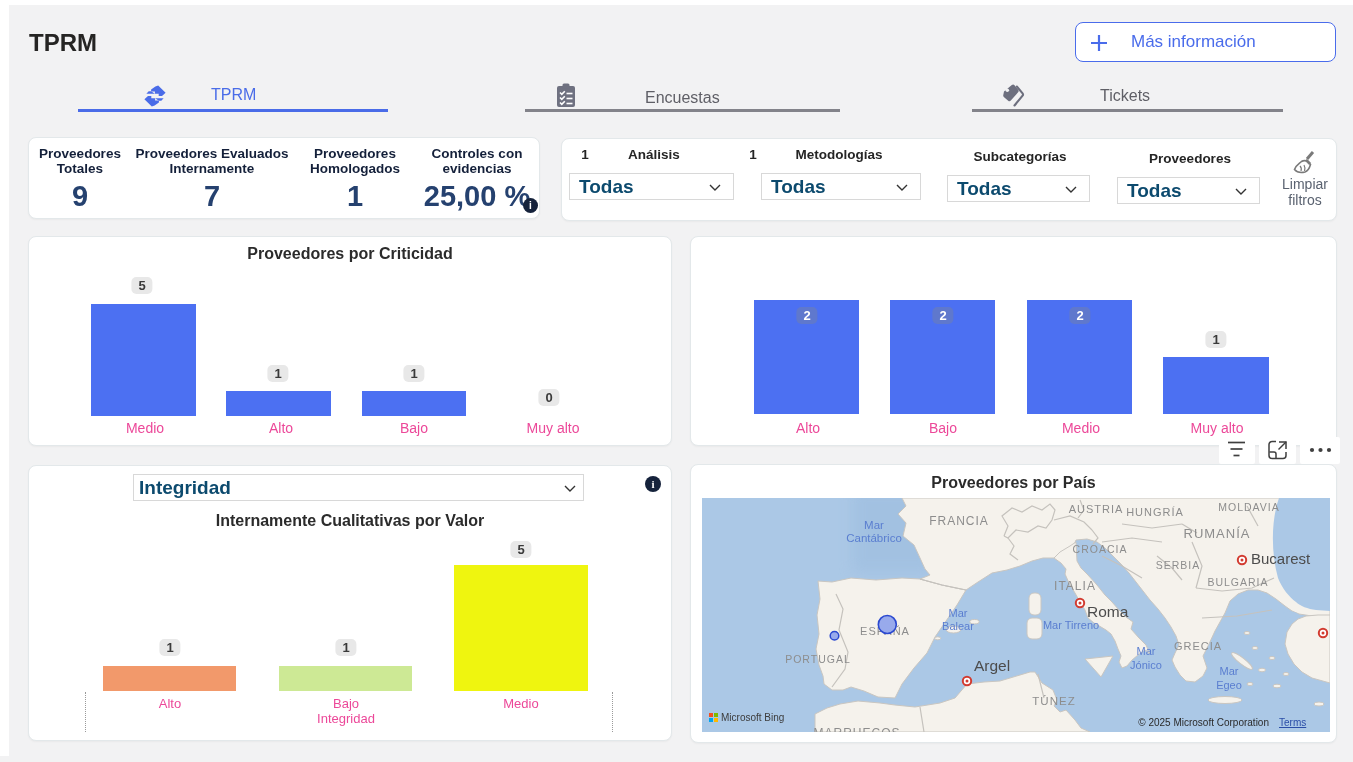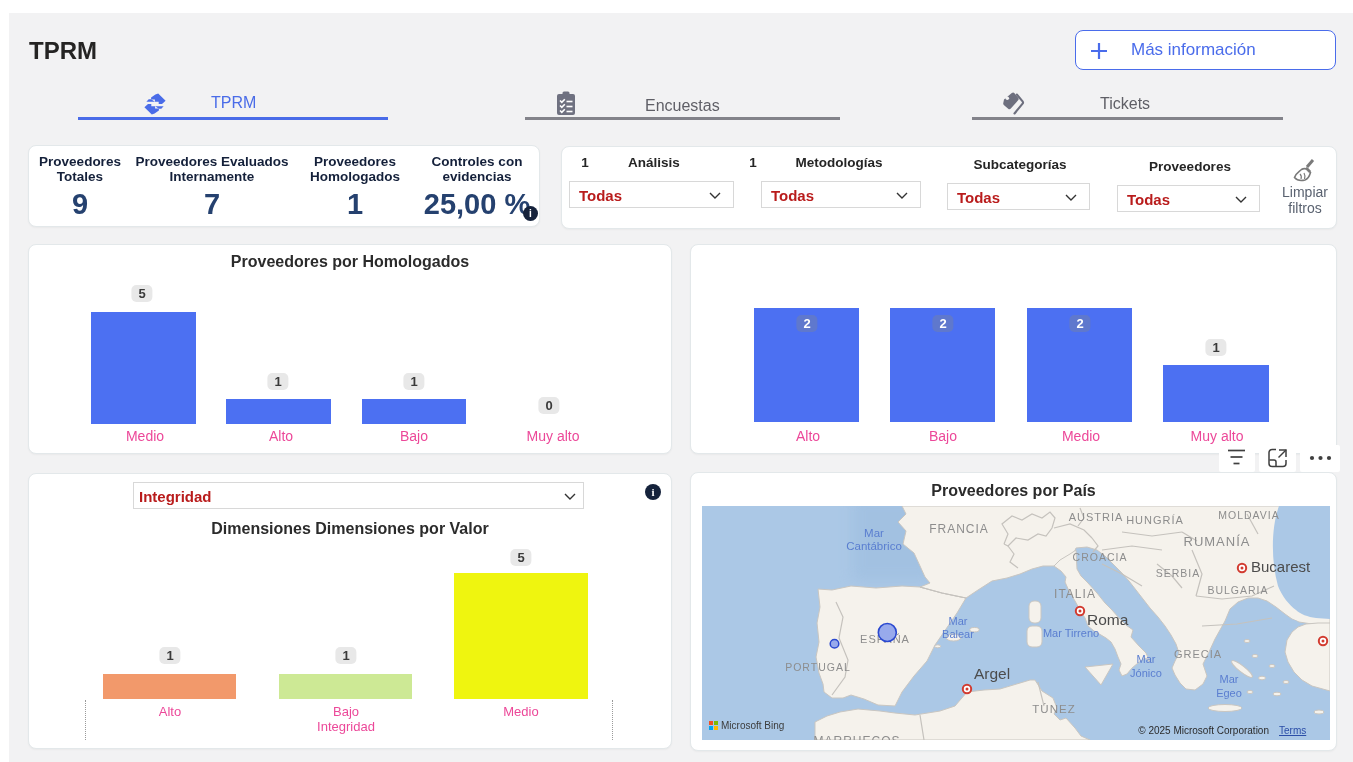--- a/index.html
+++ b/index.html
@@ -1,27 +1,27 @@
 <!DOCTYPE html>
 <html><head>
 <meta charset="utf-8">
 <style>
   * { margin:0; padding:0; box-sizing:border-box; }
   html,body { width:1353px; height:762px; background:#fff; font-family:"Liberation Sans", sans-serif; overflow:hidden; }
-  #stage { position:absolute; left:0; top:8px; width:1353px; height:592px; background:#fff; }
+  #stage { position:absolute; left:0; top:0; width:1353px; height:592px; background:#fff; }
   #canvas { position:absolute; left:9px; top:5px; width:1344px; height:751px; background:#f2f2f3; }
   #canvas2 { position:absolute; left:0; top:756px; width:1353px; height:6px; background:#f2f2f3; }
   .abs { position:absolute; }
   .card { position:absolute; background:#fff; border:1px solid #e3e8ea; border-radius:8px; box-shadow:0 1px 2px rgba(0,0,0,0.04); }
   .ctitle { position:absolute; font-size:16px; font-weight:bold; color:#2b2b2b; text-align:center; white-space:nowrap; }
   .badge { position:absolute; background:#e8e8e8; border-radius:5px; color:#3a3a3a; font-size:13px; font-weight:bold; text-align:center; transform:translateX(-50%); padding:1px 7px; }
   .xlab { position:absolute; font-size:14px; color:#ec4899; text-align:center; transform:translateX(-50%); white-space:nowrap; }
   .bar { position:absolute; background:#4c70f2; }
   .ddown { position:absolute; background:#fff; border:1px solid #d8d8d8; }
-  .ddown .txt { position:absolute; left:9px; top:50%; transform:translateY(-50%); font-size:15px; font-weight:bold; color:#b91c1c; }
+  .ddown .txt { position:absolute; left:9px; top:50%; transform:translateY(-50%); font-size:19px; font-weight:bold; color:#0c4a6e; }
   .chev { position:absolute; width:12px; height:7px; }
   .flab { position:absolute; font-size:13.5px; font-weight:bold; color:#252525; text-align:center; transform:translateX(-50%); white-space:nowrap; }
 </style>
 </head>
 <body>
 <div id="stage">
 <div id="canvas"></div>
 <div id="canvas2"></div>
 
 <div class="abs" style="left:29px; top:29px; font-size:24px; font-weight:bold; color:#252423;">TPRM</div>
@@ -126,21 +126,21 @@
   <path d="M12.5 10.8 l3.6 3.6 1.2 -1.6 -3.4 -3.4 z" fill="#7a7a7a" stroke="#7a7a7a"></path>
 </svg>
 <div class="abs" style="left:1305px; top:176px; width:0;">
       <span style="position:absolute; transform:translateX(-50%); font-size:14px; color:#5a6270; white-space:nowrap;">Limpiar</span>
     </div>
 <div class="abs" style="left:1305px; top:192px; width:0;">
       <span style="position:absolute; transform:translateX(-50%); font-size:14px; color:#5a6270; white-space:nowrap;">filtros</span>
     </div>
 
 <div class="card" style="left:28px; top:236px; width:644px; height:210px;"></div>
-<div class="ctitle" style="left:28px; top:245px; width:644px;">Proveedores por Homologados</div>
+<div class="ctitle" style="left:28px; top:245px; width:644px;">Proveedores por Criticidad</div>
 <div class="bar" style="left:91px;  top:304px; width:105px; height:112px;"></div>
 <div class="bar" style="left:226px; top:391px; width:105px; height:25px;"></div>
 <div class="bar" style="left:362px; top:391px; width:104px; height:25px;"></div>
 <div class="badge" style="left:142px; top:277px;">5</div>
 <div class="badge" style="left:278px; top:365px;">1</div>
 <div class="badge" style="left:414px; top:365px;">1</div>
 <div class="badge" style="left:549px; top:389px;">0</div>
 <div class="xlab" style="left:145px; top:420px;">Medio</div>
 <div class="xlab" style="left:281px; top:420px;">Alto</div>
 <div class="xlab" style="left:414px; top:420px;">Bajo</div>
@@ -187,21 +187,21 @@
     </svg>
 
 <div class="card" style="left:28px; top:465px; width:644px; height:276px;"></div>
 <div class="ddown" style="left:133px; top:474px; width:451px; height:27px;">
       <span class="txt" style="left:5px;">Integridad</span>
       <svg class="chev" style="right:7px; top:10px;" viewBox="0 0 12 7">
         <path d="M1 1 L6 6 L11 1" stroke="#333" stroke-width="1.4" fill="none"></path>
       </svg>
     </div>
 <div class="abs" style="left:645px; top:476px; width:16px; height:16px; border-radius:50%; background:#15223b; color:#fff; font-size:11px; font-weight:bold; text-align:center; line-height:16px; font-family:'Liberation Serif',serif;">i</div>
-<div class="ctitle" style="left:28px; top:512px; width:644px;">Dimensiones Dimensiones por Valor</div>
+<div class="ctitle" style="left:28px; top:512px; width:644px;">Internamente Cualitativas por Valor</div>
 <div class="bar" style="left:103px; top:666px; width:133px; height:25px; background:#f2996b;"></div>
 <div class="bar" style="left:279px; top:666px; width:133px; height:25px; background:#cde995;"></div>
 <div class="bar" style="left:454px; top:565px; width:134px; height:126px;  background:#eff50f;"></div>
 <div class="badge" style="left:170px; top:639px;">1</div>
 <div class="badge" style="left:346px; top:639px;">1</div>
 <div class="badge" style="left:521px; top:541px;">5</div>
 <div class="xlab" style="left:170px; top:696px; font-size:13px;">Alto</div>
 <div class="xlab" style="left:346px; top:696px; font-size:13px;">Bajo</div>
 <div class="xlab" style="left:521px; top:696px; font-size:13px;">Medio</div>
 <div class="xlab" style="left:346px; top:711px; font-size:13px;">Integridad</div>

